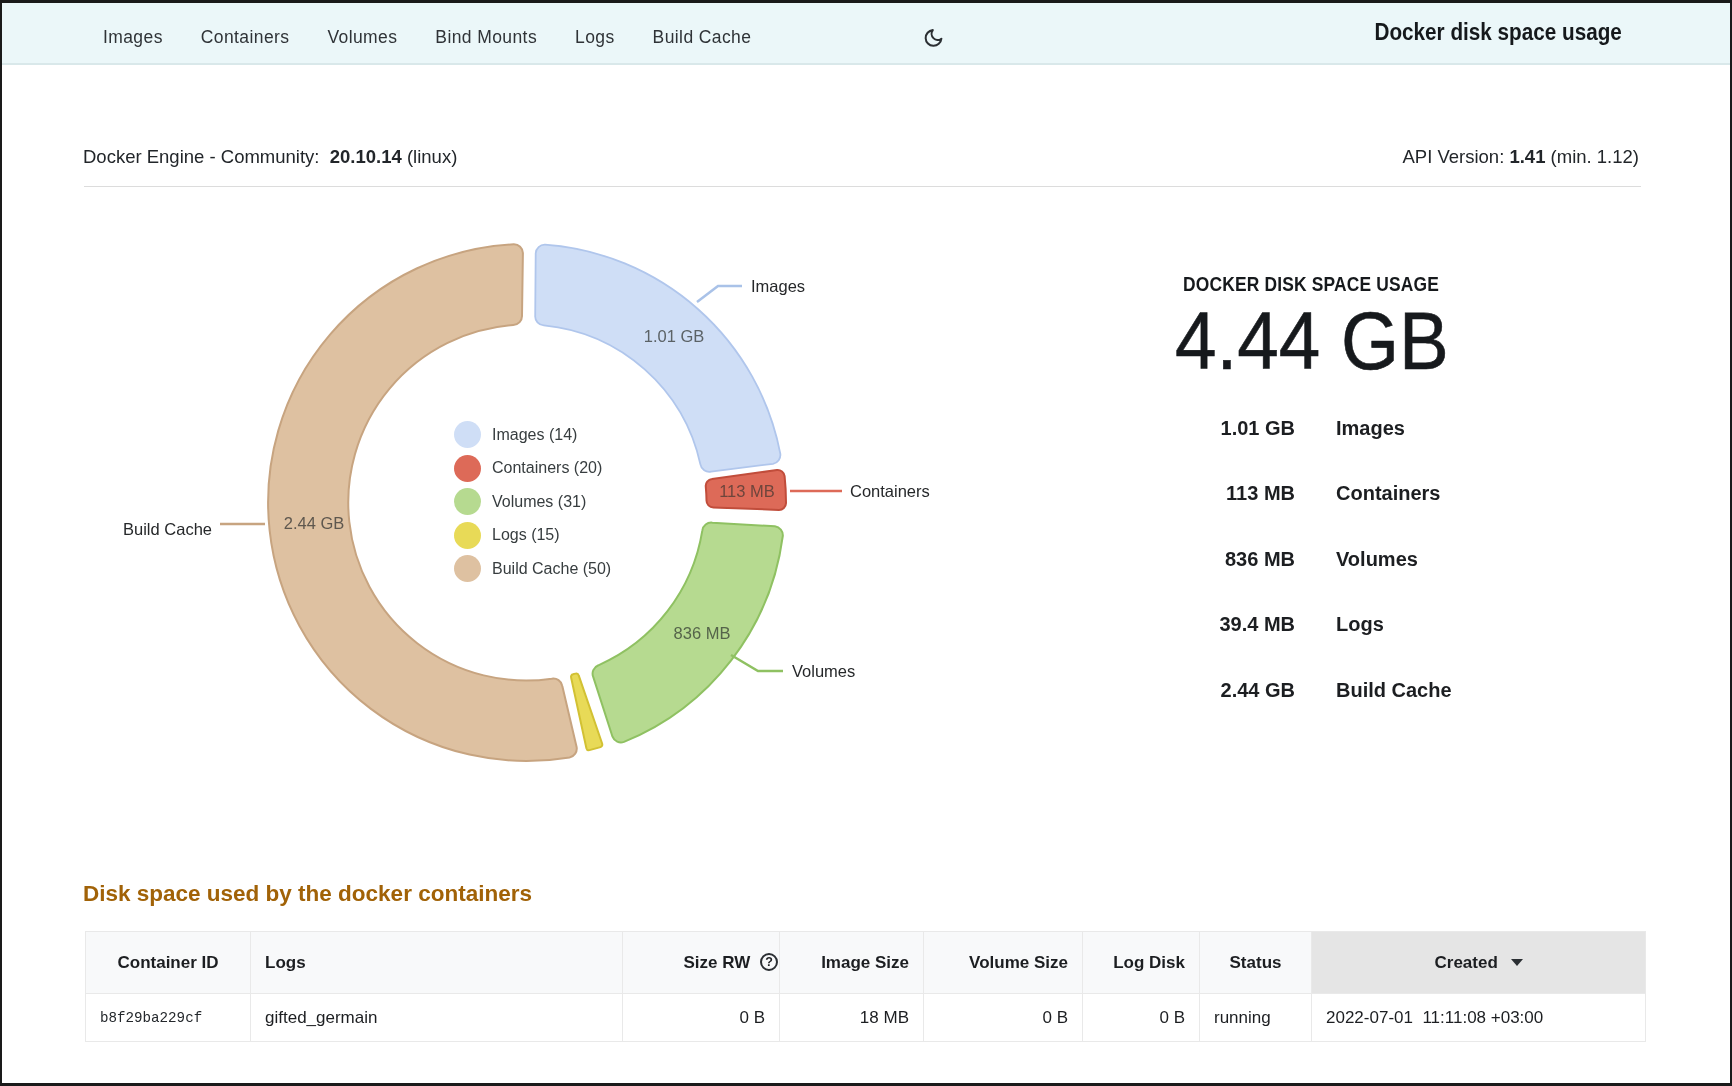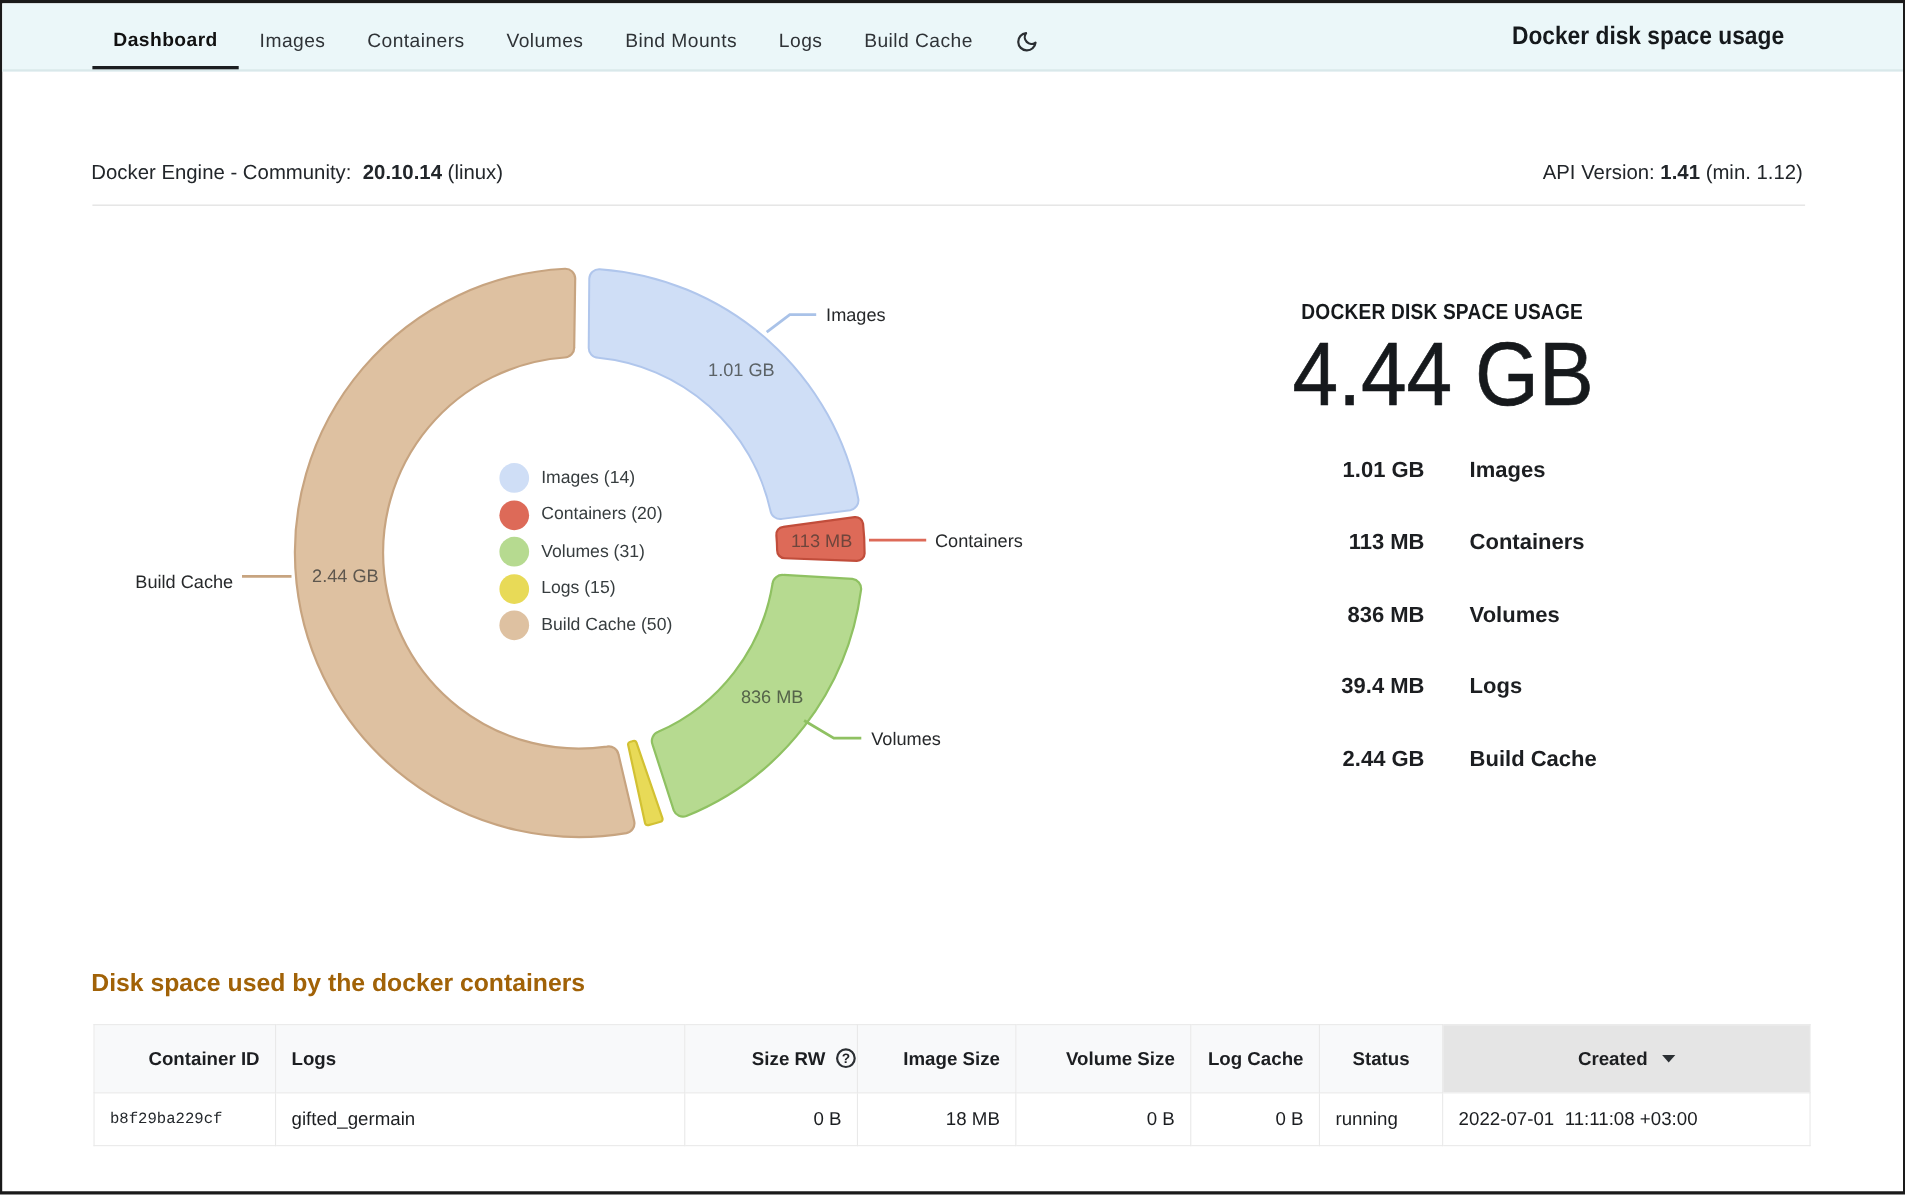--- a/index.html
+++ b/index.html
@@ -50,21 +50,20 @@
 .mono { font-family:"Liberation Mono", monospace; font-size:14.2px; color:#24282c; }
 .qmark { display:inline-block; width:18px; height:18px; border:2px solid #2b2f33; border-radius:50%; font-weight:bold;
   font-size:12.5px; line-height:14px; text-align:center; vertical-align:middle; position:relative; top:-1.5px; margin-left:5px;}
 .sort { display:inline-block; margin-left:8px; vertical-align:2px;
   width:0; height:0; border-left:6px solid transparent; border-right:6px solid transparent; border-top:7px solid #2b2f33; }
 </style>
 </head>
 <body>
 <div class="nav">
   <div class="tabs">
-    <div class="tab active">Dashboard</div>
     <div class="tab">Images</div>
     <div class="tab">Containers</div>
     <div class="tab">Volumes</div>
     <div class="tab">Bind Mounts</div>
     <div class="tab">Logs</div>
     <div class="tab">Build Cache</div>
   </div>
   <div class="moon">
     <svg width="21" height="22" viewBox="0 0 24 24" fill="none" stroke="#2b2f33" stroke-width="2.3" stroke-linecap="round" stroke-linejoin="round">
         <path d="M21 12.79A9 9 0 1 1 11.21 3 7 7 0 0 0 21 12.79z"></path>
@@ -156,26 +155,26 @@
       <col style="width:372px">
       <col style="width:157px">
       <col style="width:144px">
     <col style="width:159px">
       <col style="width:117px">
       <col style="width:112px">
       <col style="width:334px">
   </colgroup>
   <tbody>
       <tr>
-    <th style="text-align:right">Container ID</th>
+    <th style="text-align:center">Container ID</th>
     <th style="text-align:left">Logs</th>
     <th class="num" style="padding-right:1px">Size RW <span class="qmark">?</span></th>
     <th class="num">Image Size</th>
     <th class="num">Volume Size</th>
-    <th class="num">Log Cache</th>
+    <th class="num">Log Disk</th>
     <th class="ctr">Status</th>
     <th class="ctr" style="background:#e5e5e5">Created <span class="sort"></span></th>
   </tr>
   <tr>
     <td class="mono">b8f29ba229cf</td>
         <td>gifted_germain</td>
         <td class="num">0 B</td>
         <td class="num">18 MB</td>
     <td class="num">0 B</td>
         <td class="num">0 B</td>

